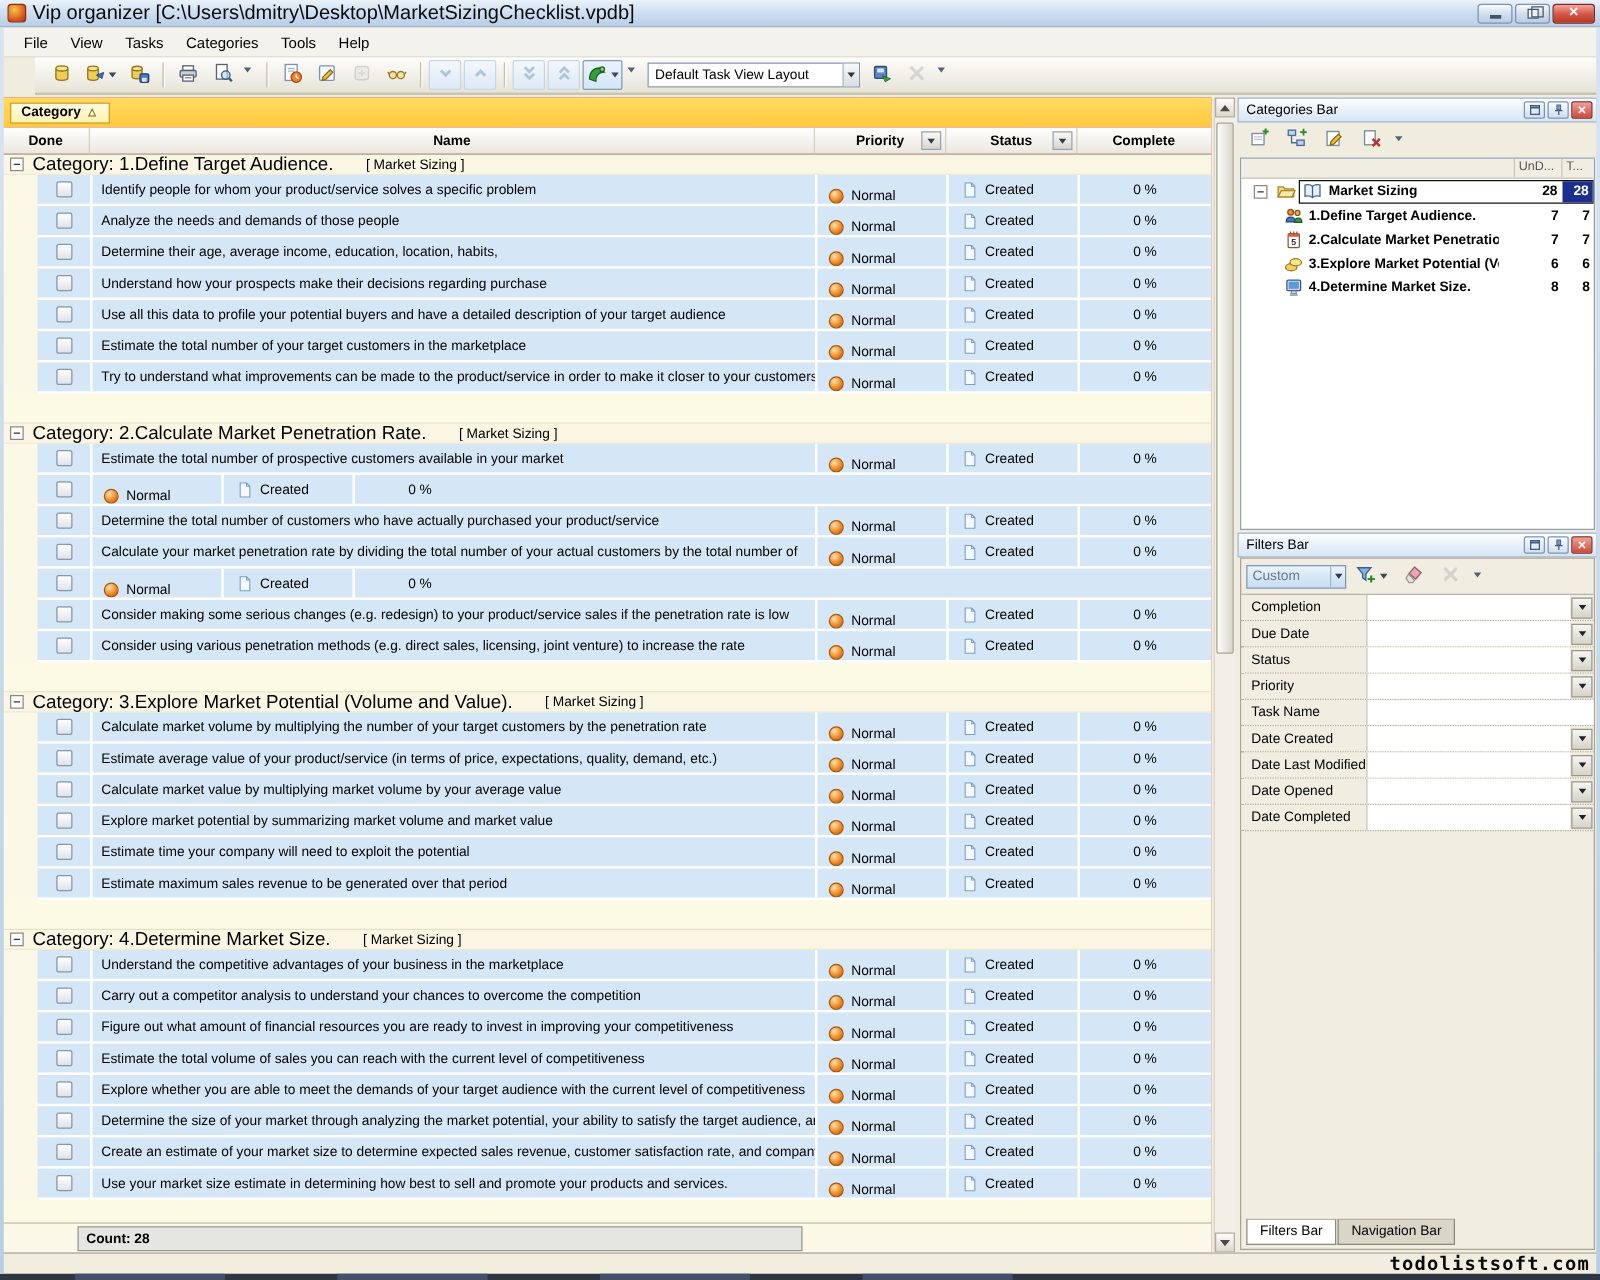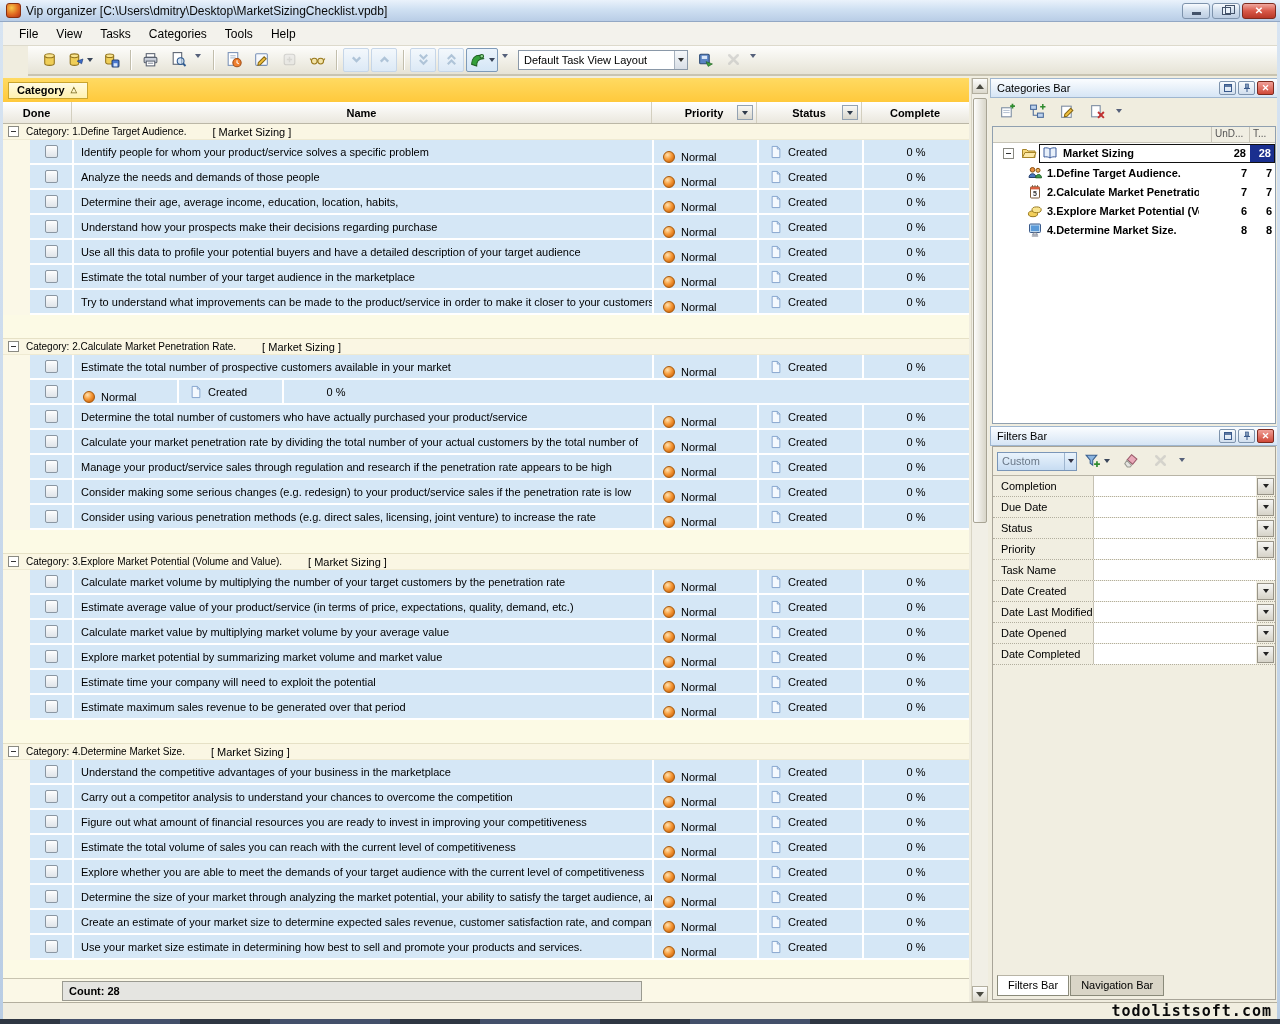--- a/index.html
+++ b/index.html
@@ -8,21 +8,21 @@
   #app { position:relative; width:1280px; height:1024px; background:#F0EDDF; }
   .edge { position:absolute; top:22px; bottom:5px; width:3px; background:linear-gradient(#D7E4F2,#B9CDE4); z-index:50; }
   .edge.l { left:0; } .edge.r { right:0; }
 
   
   #titlebar { position:absolute; left:0; top:0; width:1280px; height:22px;
     background:linear-gradient(#EAF2FB,#CFE0F2 45%,#B9CDE6); border-bottom:1px solid #93A8C4;
     display:flex; align-items:center; padding:0 4px; }
   #app-icon { width:15px; height:15px; margin:0 5px 0 2px; border-radius:3px;
     background:radial-gradient(circle at 35% 30%, #F6C84A, #E06820 55%, #B03018); border:1px solid #8A3010; }
-  #win-title { font-size:12px; color:#0A0A0A; }
+  #win-title { font-size:16px; color:#0A0A0A; }
   #win-buttons { margin-left:auto; display:flex; gap:2px; }
   .winbtn { width:28px; height:16px; border:1px solid #7E93AC; border-radius:3px;
     background:linear-gradient(#F8FBFE,#D2DFEE 50%,#BCCDE2); display:flex; align-items:center; justify-content:center; }
   .winbtn.close { width:34px; background:linear-gradient(#F0A8A0,#D85848 50%,#B83828); border-color:#7E2A1E; }
   .glyph-min { width:9px; height:3px; background:#44536A; margin-top:6px; }
   .glyph-restore { width:9px; height:8px; border:1px solid #44536A; background:#EAF2FA; position:relative; }
   .glyph-restore:before { content:""; position:absolute; left:2px; top:-3px; width:8px; height:7px; border:1px solid #44536A; }
   .glyph-x { color:#FFF; font-size:10px; font-weight:bold; line-height:1; }
 
   
@@ -61,21 +61,21 @@
     display:flex; font-weight:bold; }
   .hcell { display:flex; align-items:center; justify-content:center; border-right:1px solid #D3CFBF; position:relative; }
   .h-done{width:70px;} .h-name{width:580px;} .h-pri{width:105px;} .h-stat{width:105px;} .h-comp{width:106px;border-right:none;}
   .hfilter { position:absolute; right:3px; top:3px; width:16px; height:15px; border:1px solid #93A2B2;
     background:linear-gradient(#F8F8F6,#D8D6CC); display:flex; align-items:center; justify-content:center; }
   .hfilter:after { content:""; border-left:3px solid transparent; border-right:3px solid transparent; border-top:4px solid #2E3A4A; }
   #gridbody { flex:1; overflow:hidden; background:#FBF8E7; }
   .ghead { height:16px; display:flex; align-items:center; background:#FAF6E3; border-bottom:1px solid #EFEAD2; }
   .xbox { width:11px; height:11px; border:1px solid #8A8A82; background:#FFF; margin:0 7px 0 6px; position:relative; flex:none; }
   .xbox:after { content:""; position:absolute; left:2px; top:4px; width:5px; height:1px; background:#333; }
-  .ghlabel { font-size:10px; }
+  .ghlabel { font-size:15px; }
   .ghtag { margin-left:26px; font-size:11px; }
   .trow { height:25px; margin-left:28px; display:flex; border-bottom:2px solid #FFF; background:#D5E7F6; }
   .cell { display:flex; align-items:center; border-left:2px solid #FFF; overflow:hidden; white-space:nowrap; }
   .cdone { width:42px; border-left:none; justify-content:center; }
   .cname { width:580px; padding-left:7px; }
   .cpri { width:105px; padding-left:9px; gap:6px;align-items:flex-end; }
   .cstat { width:105px; padding-left:11px; gap:6px; }
   .ccomp { width:106px; justify-content:center; }
   .chk { width:13px; height:13px; border:1px solid #8A96A2; border-radius:2px; background:linear-gradient(#FEFEFE,#DFE4E9); }
   .orb { width:12px; height:12px; border-radius:50%; flex:none;
@@ -431,21 +431,21 @@
                 </svg>
               </span>
               <span>Created</span>
             </div>
             <div class="cell ccomp">0 %</div>
           </div>
           <div class="trow">
             <div class="cell cdone">
               <span class="chk"></span>
             </div>
-            <div class="cell cname">Estimate the total number of your target audience in the marketplace</div>
+            <div class="cell cname">Estimate the total number of your target customers in the marketplace</div>
             <div class="cell cpri">
               <span class="orb"></span>
               <span>Normal</span>
             </div>
             <div class="cell cstat">
               <span class="sicon">
                 <svg viewBox="0 0 14 16">
                   <path d="M2.5 1.5h6l3 3v10h-9z" fill="#F4F9FE" stroke="#7A9CC8"></path>
                   <path d="M8.5 1.5v3h3" fill="none" stroke="#7A9CC8"></path>
                 </svg>
@@ -556,21 +556,20 @@
                 </svg>
               </span>
               <span>Created</span>
             </div>
             <div class="cell ccomp">0 %</div>
           </div>
           <div class="trow">
             <div class="cell cdone">
               <span class="chk"></span>
             </div>
-            <div class="cell cname">Manage your product/service sales through regulation and research if the penetration rate appears to be high</div>
             <div class="cell cpri">
               <span class="orb"></span>
               <span>Normal</span>
             </div>
             <div class="cell cstat">
               <span class="sicon">
                 <svg viewBox="0 0 14 16">
                   <path d="M2.5 1.5h6l3 3v10h-9z" fill="#F4F9FE" stroke="#7A9CC8"></path>
                   <path d="M8.5 1.5v3h3" fill="none" stroke="#7A9CC8"></path>
                 </svg>

